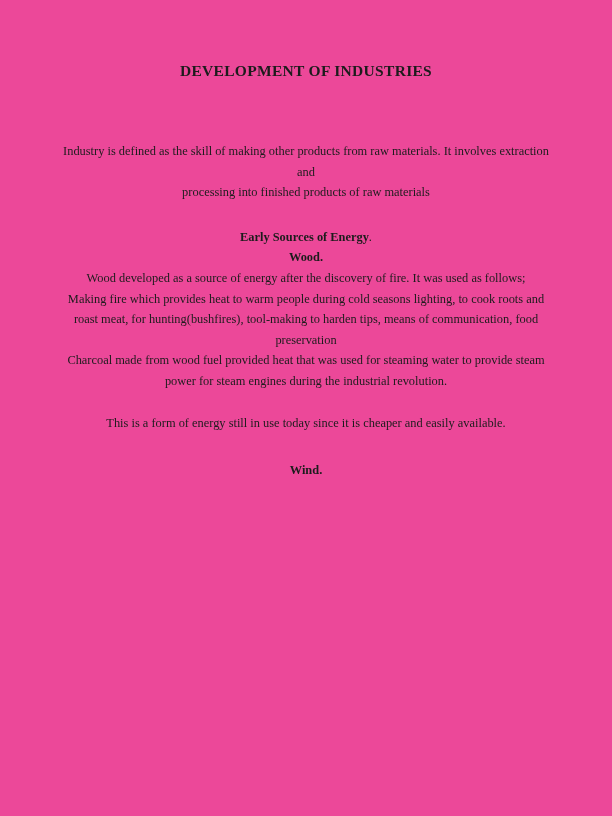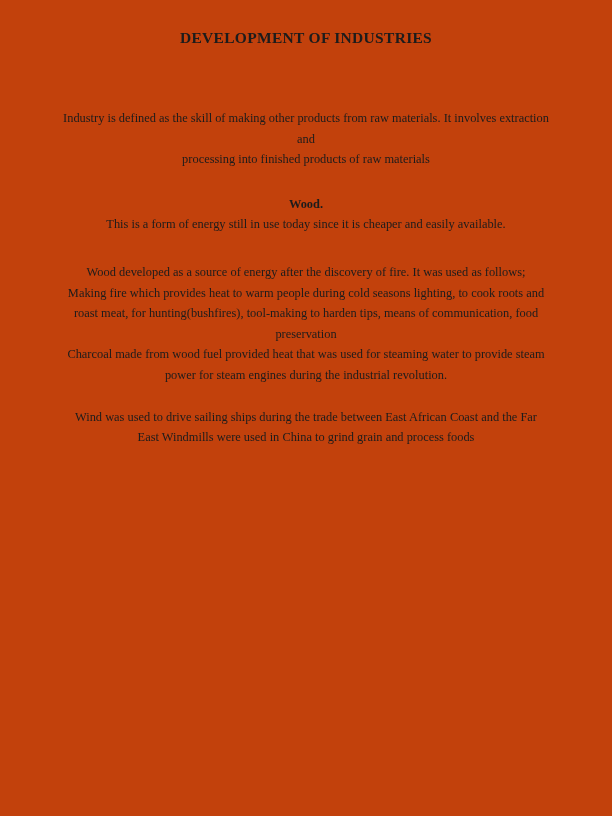--- a/index.html
+++ b/index.html
@@ -5,24 +5,24 @@
   html, body {
     margin: 0;
     padding: 0;
     background: #ffffff;
   }
   .page {
     position: relative;
     width: 612px;
     height: 816px;
     box-sizing: border-box;
-    background: #c2410c;
+    background: #ec4899;
     color: #1c1c1c;
     font-family: "Liberation Serif", "DejaVu Serif", serif;
-    padding: 28px 60px 0 60px;
+    padding: 61px 60px 0 60px;
     overflow: hidden;
   }
   .doc-title {
     font-size: 15.5px;
     font-weight: bold;
     text-align: center;
     letter-spacing: 0.3px;
     line-height: 19px;
     margin: 0 0 61px 0;
   }
@@ -47,30 +47,30 @@
 </head>
 <body>
 
 <div class="page">
 
   <h1 class="doc-title">DEVELOPMENT OF INDUSTRIES</h1>
 
   <p class="body-text mb-intro">Industry is defined as the skill of making other products from raw materials. It involves extraction and
 processing into finished products of raw materials</p>
 
+  <h2 class="section-heading"><span>Early Sources of Energy</span><span class="suffix">.</span></h2>
 
 
   <h2 class="section-heading">Wood.</h2>
-
-  <p class="body-text mb-group">This is a form of energy still in use today since it is cheaper and easily available.</p>
 
   <p class="body-text mb-para">Wood developed as a source of energy after the discovery of fire. It was used as follows;
 Making fire which provides heat to warm people during cold seasons lighting, to cook roots and
 roast meat, for hunting(bushfires), tool-making to harden tips, means of communication, food
 preservation
 Charcoal made from wood fuel provided heat that was used for steaming water to provide steam
 power for steam engines during the industrial revolution.</p>
 
+  <p class="body-text mb-group">This is a form of energy still in use today since it is cheaper and easily available.</p>
 
-  <p class="body-text">Wind was used to drive sailing ships during the trade between East African Coast and the Far
-East Windmills were used in China to grind grain and process foods</p>
+  <h2 class="section-heading">Wind.</h2>
+
 
 </div>
 
 </body></html>

